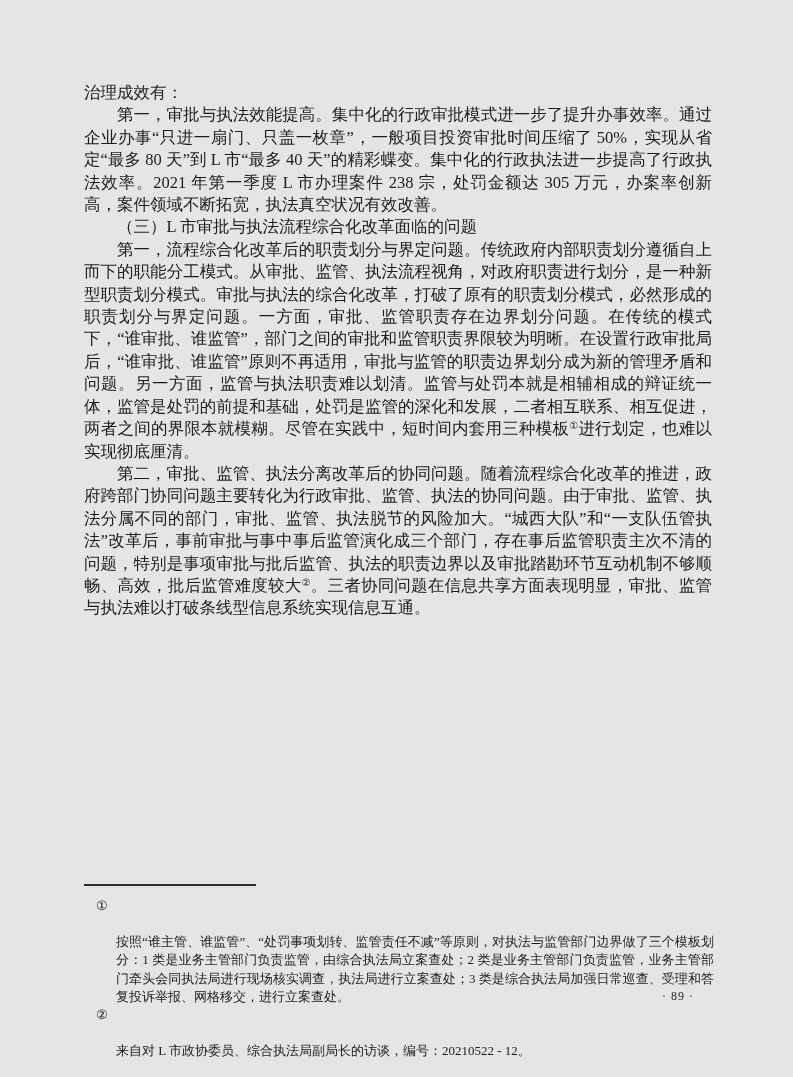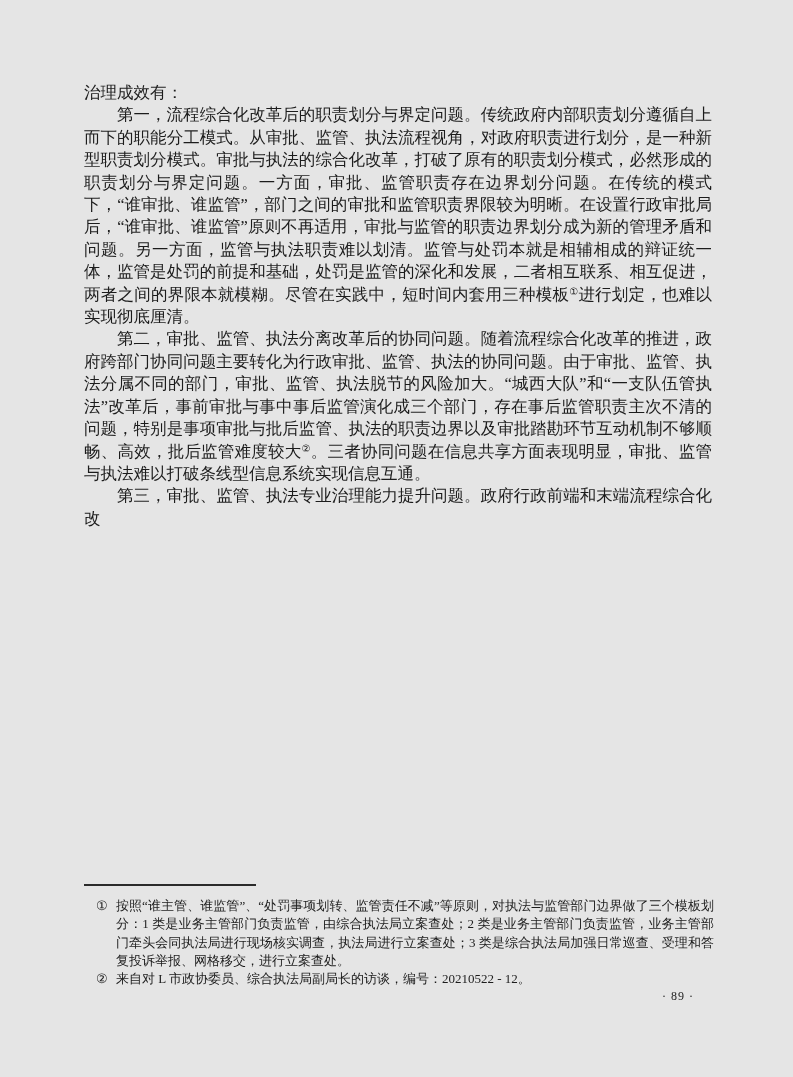--- a/index.html
+++ b/index.html
@@ -56,41 +56,43 @@
     text-align: justify;
   }
   .fn {
     display: flex;
   }
   .fn-marker {
     flex: 0 0 20px;
   }
   .fn-text {
     flex: 1;
+    margin-top: 36px;
   }
   .page-number {
     position: absolute;
     top: 989px;
     left: 634px;
     width: 88px;
     text-align: center;
     font-size: 12px;
     letter-spacing: 1px;
   }
 </style>
 </head>
 <body>
 
 <div class="page">
 
   <div class="content">
     <p class="para no-indent">治理成效有：</p>
+    <p class="para">第一，审批与执法效能提高。集中化的行政审批模式进一步了提升办事效率。通过企业办事“只进一扇门、只盖一枚章”，一般项目投资审批时间压缩了 50%，实现从省定“最多 80 天”到 L 市“最多 40 天”的精彩蝶变。集中化的行政执法进一步提高了行政执法效率。2021 年第一季度 L 市办理案件 238 宗，处罚金额达 305 万元，办案率创新高，案件领域不断拓宽，执法真空状况有效改善。</p>
+    <p class="para">（三）L 市审批与执法流程综合化改革面临的问题</p>
     <p class="para"><span>第一，流程综合化改革后的职责划分与界定问题。传统政府内部职责划分遵循自上而下的职能分工模式。从审批、监管、执法流程视角，对政府职责进行划分，是一种新型职责划分模式。审批与执法的综合化改革，打破了原有的职责划分模式，必然形成的职责划分与界定问题。一方面，审批、监管职责存在边界划分问题。在传统的模式下，“谁审批、谁监管”，部门之间的审批和监管职责界限较为明晰。在设置行政审批局后，“谁审批、谁监管”原则不再适用，审批与监管的职责边界划分成为新的管理矛盾和问题。另一方面，监管与执法职责难以划清。监管与处罚本就是相辅相成的辩证统一体，监管是处罚的前提和基础，处罚是监管的深化和发展，二者相互联系、相互促进，两者之间的界限本就模糊。尽管在实践中，短时间内套用三种模板</span><sup class="fnref">①</sup><span>进行划定，也难以实现彻底厘清。</span></p>
     <p class="para"><span>第二，审批、监管、执法分离改革后的协同问题。随着流程综合化改革的推进，政府跨部门协同问题主要转化为行政审批、监管、执法的协同问题。由于审批、监管、执法分属不同的部门，审批、监管、执法脱节的风险加大。“城西大队”和“一支队伍管执法”改革后，事前审批与事中事后监管演化成三个部门，存在事后监管职责主次不清的问题，特别是事项审批与批后监管、执法的职责边界以及审批踏勘环节互动机制不够顺畅、高效，批后监管难度较大</span><sup class="fnref">②</sup><span>。三者协同问题在信息共享方面表现明显，审批、监管与执法难以打破条线型信息系统实现信息互通。</span></p>
-    <p class="para">第三，审批、监管、执法专业治理能力提升问题。政府行政前端和末端流程综合化改</p>
   </div>
 
   <div class="fn-rule"></div>
 
   <div class="footnotes">
     <div class="fn">
       <span class="fn-marker">①</span>
       <span class="fn-text">按照“谁主管、谁监管”、“处罚事项划转、监管责任不减”等原则，对执法与监管部门边界做了三个模板划分：1 类是业务主管部门负责监管，由综合执法局立案查处；2 类是业务主管部门负责监管，业务主管部门牵头会同执法局进行现场核实调查，执法局进行立案查处；3 类是综合执法局加强日常巡查、受理和答复投诉举报、网格移交，进行立案查处。</span>
     </div>
     <div class="fn">

